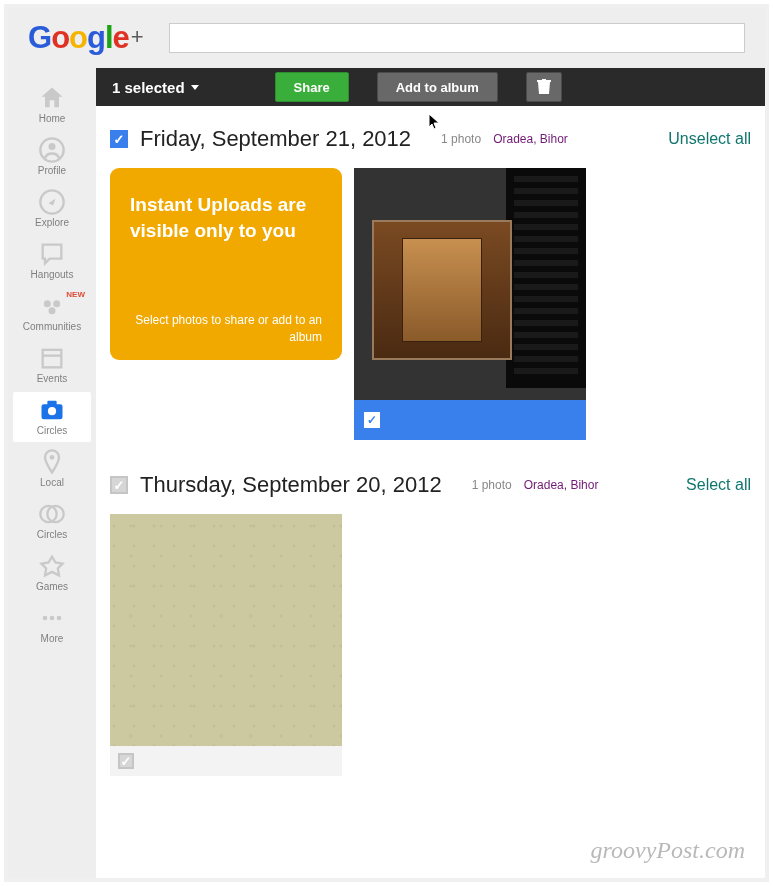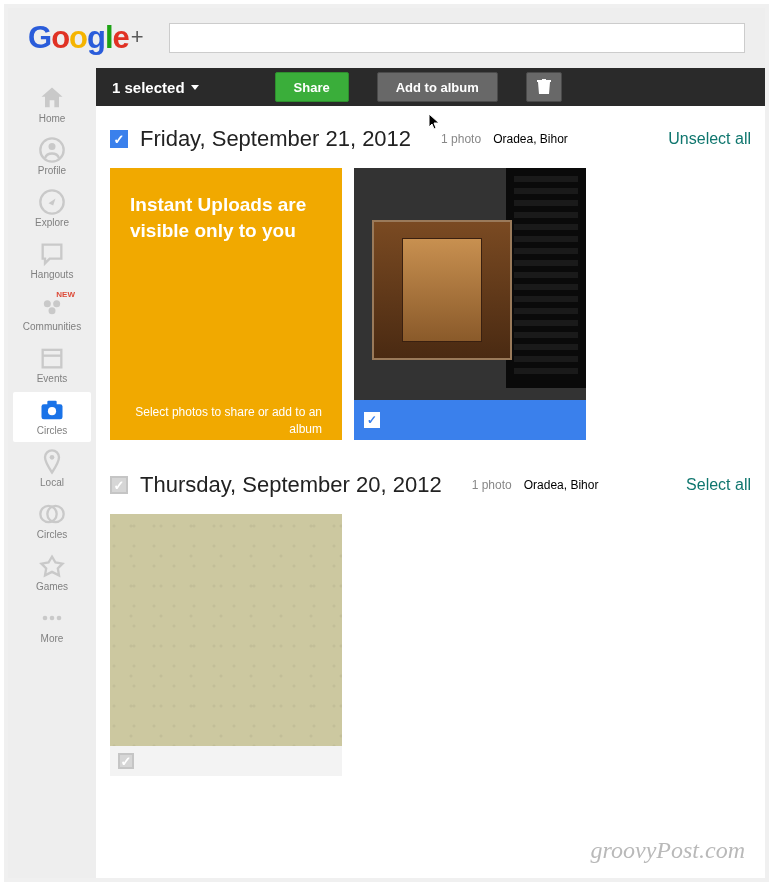--- a/index.html
+++ b/index.html
@@ -12,43 +12,43 @@
 .logo .plus { color:#5a5a5a; font-size:22px; font-weight:normal; margin-left:2px; position:relative; top:-4px;}
 .search { flex:1; margin-left:26px; height:30px; background:#fff; border:1px solid #ccc; }
 .body { display:flex; height: calc(100% - 60px); }
 .sidebar { width:88px; background:#eeeeee; padding-top:12px; display:flex; flex-direction:column; align-items:center; gap:2px;}
 .sb-item { width:78px; display:flex; flex-direction:column; align-items:center; padding:4px 0 6px; cursor:pointer; position:relative; border-radius:2px;}
 .sb-item .ic { width:28px; height:28px; display:flex; align-items:center; justify-content:center; color:#bababa; }
 .sb-item svg { width:28px; height:28px; fill:#c9c9c9; }
 .sb-item .lbl { font-size:10px; color:#808080; margin-top:1px; }
 .sb-item.active { background:#fff; }
 .sb-item.active svg { fill:#1a73e8; }
-.sb-item .badge { position:absolute; top:2px; right:16px; font-size:8px; color:#dd4b39; font-weight:bold;}
+.sb-item .badge { position:absolute; top:2px; right:6px; font-size:8px; color:#dd4b39; font-weight:bold;}
 .sb-item.active::after { content:""; position:absolute; right:-8px; top:50%; margin-top:-8px; border:8px solid transparent; border-left-color:#fff; }
 .main { flex:1; background:#fff; position:relative; overflow:hidden;}
 .toolbar { background:#2a2a2a; height:38px; display:flex; align-items:center; padding:0 16px; gap:28px; }
 .sel-count { color:#fff; font-size:15px; font-weight:bold; display:flex; align-items:center; gap:6px;}
 .sel-count .caret { width:0;height:0;border-left:4px solid transparent;border-right:4px solid transparent;border-top:5px solid #fff;}
 .btn { height:30px; padding:4px 18px; border:none; color:#fff; font-size:13px; font-weight:bold; cursor:pointer; border-radius:2px;}
 .btn-share { background:#3aae3a; border:1px solid #2d8e2d;}
 .btn-album { background:#686868; border:1px solid #4a4a4a;}
 .btn-trash { background:#686868; border:1px solid #4a4a4a; width:36px; padding:0; display:flex; align-items:center; justify-content:center;}
 .content { padding:20px 14px 0 14px; }
 .day-head { display:flex; align-items:center; gap:12px; margin-bottom:16px; flex-wrap:wrap;}
 .chk { width:18px; height:18px; border:2px solid #ccc; display:inline-flex; align-items:center; justify-content:center; cursor:pointer; background:#fff;}
 .chk.checked { background:#3a80ec; border-color:#3a80ec;}
 .chk.checked::after { content:"✓"; color:#fff; font-size:13px; font-weight:bold; line-height:1;}
 .chk.gray { background:#d6d6d6; border-color:#c5c5c5;}
 .chk.gray::after { content:"✓"; color:#fff; font-size:13px; font-weight:bold; line-height:1;}
 .day-title { font-size:22px; color:#222; }
 .day-meta { font-size:12px; color:#888; margin-left:18px;}
-.day-loc { font-size:12px; color:#000000;}
+.day-loc { font-size:12px; color:#701a75;}
 .day-action { font-size:16px; color:#0f766e; margin-left:auto; cursor:pointer;}
 .row { display:flex; gap:12px; margin-bottom:32px;}
-.info-card { width:232px; height:272px; background:#f1a900; color:#fff; padding:24px 20px 2px; display:flex; flex-direction:column; position:relative;}
+.info-card { width:232px; height:192px; background:#f1a900; color:#fff; padding:24px 20px 14px; display:flex; flex-direction:column; position:relative;border-radius:9px;}
 .info-card .title { font-size:19px; font-weight:bold; line-height:1.35;}
 .info-card .sub { font-size:12px; margin-top:auto; text-align:right; line-height:1.4;}
 .info-card::after { content:""; position:absolute; right:-10px; bottom:14px; border:10px solid transparent; border-left-color:#f1a900;}
 .photo { width:232px; position:relative;}
 .photo .img { width:232px; height:232px; background:#333;}
 .photo .bar { height:40px; background:#3a80ec; display:flex; align-items:center; padding:0 10px;}
 .photo .bar .chk { width:16px; height:16px; background:#fff; border:none;}
 .photo .bar .chk::after{ content:"✓"; color:#3a80ec; font-size:12px; font-weight:bold;}
 .photo2 { width:232px;}
 .photo2 .img { width:232px; height:232px; background:#ccc8a0;}

